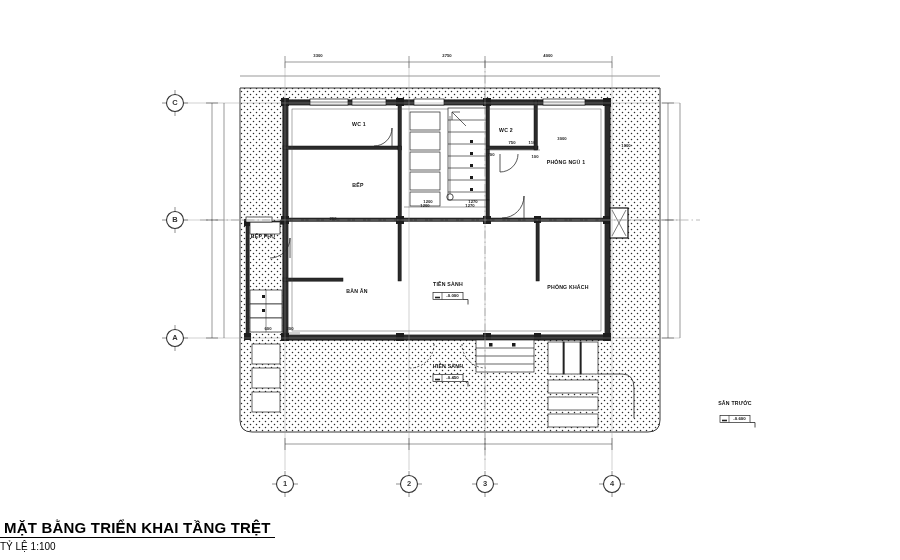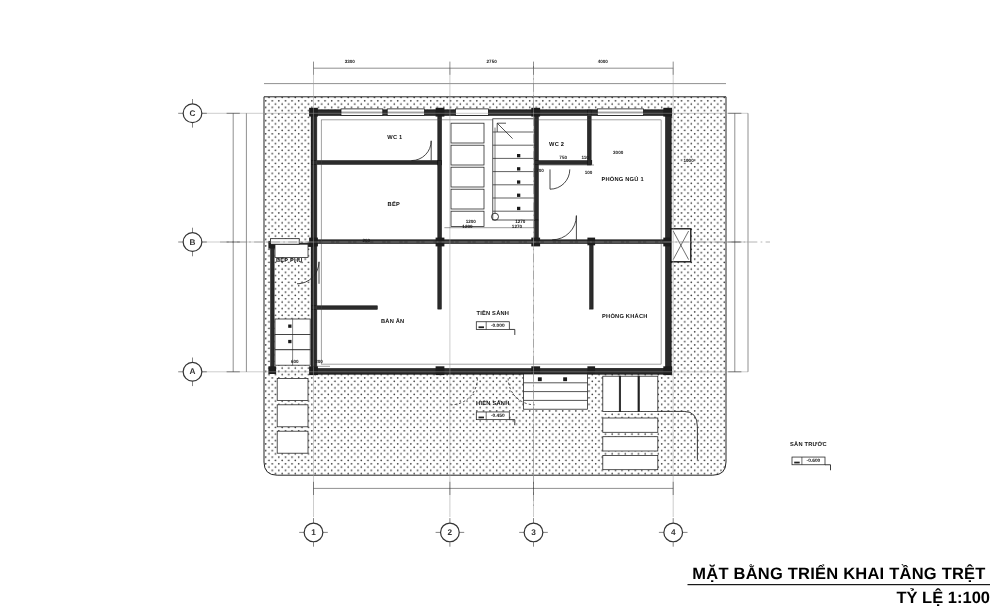--- a/index.html
+++ b/index.html
@@ -17,30 +17,30 @@
     font-weight:bold;
     fill:#111;
     text-anchor:middle;
     dominant-baseline:middle;
   }
   .room-lbl{font-size:5.2px;letter-spacing:.2px;}
   .dim-lbl{font-size:4.2px;font-weight:bold;fill:#1a1a1a;}
   .tag-lbl{font-size:4.4px;font-weight:bold;}
   .grid-lbl{font-size:7.5px;font-weight:bold;fill:#333;}
   #title-block{
-    position:absolute;left:0;right:0;bottom:8px;text-align:right;
+    position:absolute;left:0;right:16px;bottom:8px;text-align:left;
   }
   #title-block .t1{
     font-size:15px;font-weight:bold;color:#000;
     display:inline-block;border-bottom:1.6px solid #000;
     padding:0 4px 1px 4px;letter-spacing:.2px;
     font-family:"Liberation Sans", sans-serif;
   }
   #title-block .t2{
-    font-size:15px;font-weight:bold;color:#000;margin-top:3px;
+    font-size:10px;font-weight:normal;color:#000;margin-top:3px;
     font-family:"Liberation Sans", sans-serif;
   }
 </style>
 </head>
 <body>
 
 <div id="sheet">
 
   <svg id="plan" width="900" height="560" viewBox="0 0 900 560">
 

